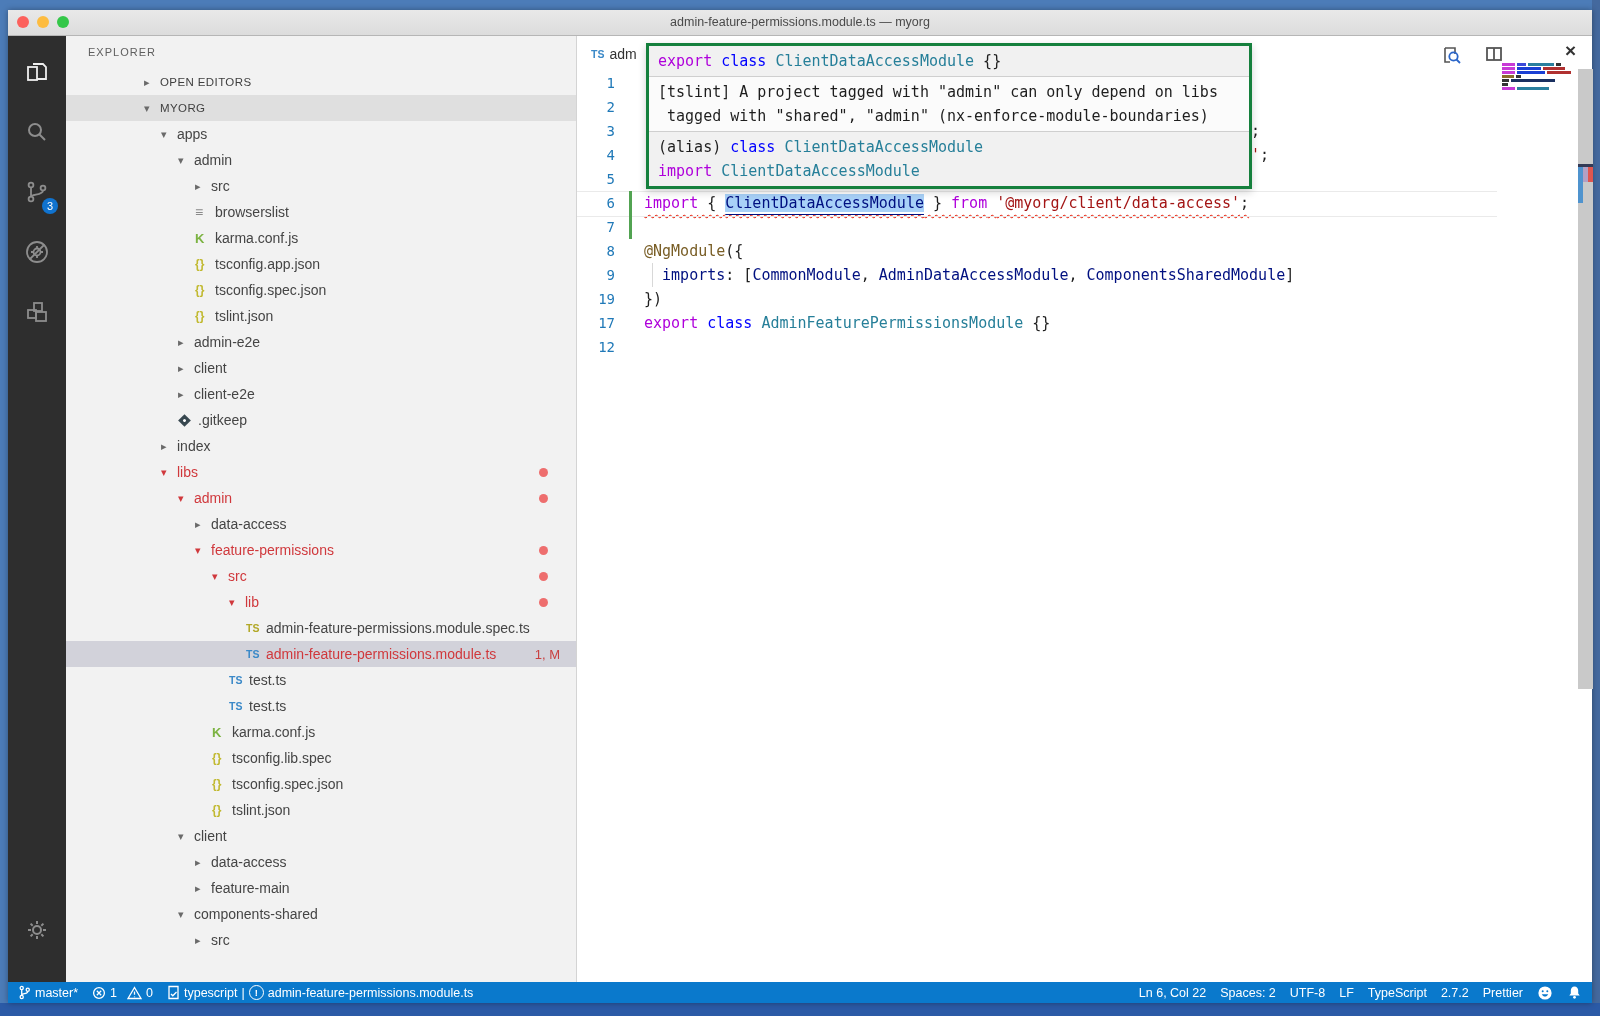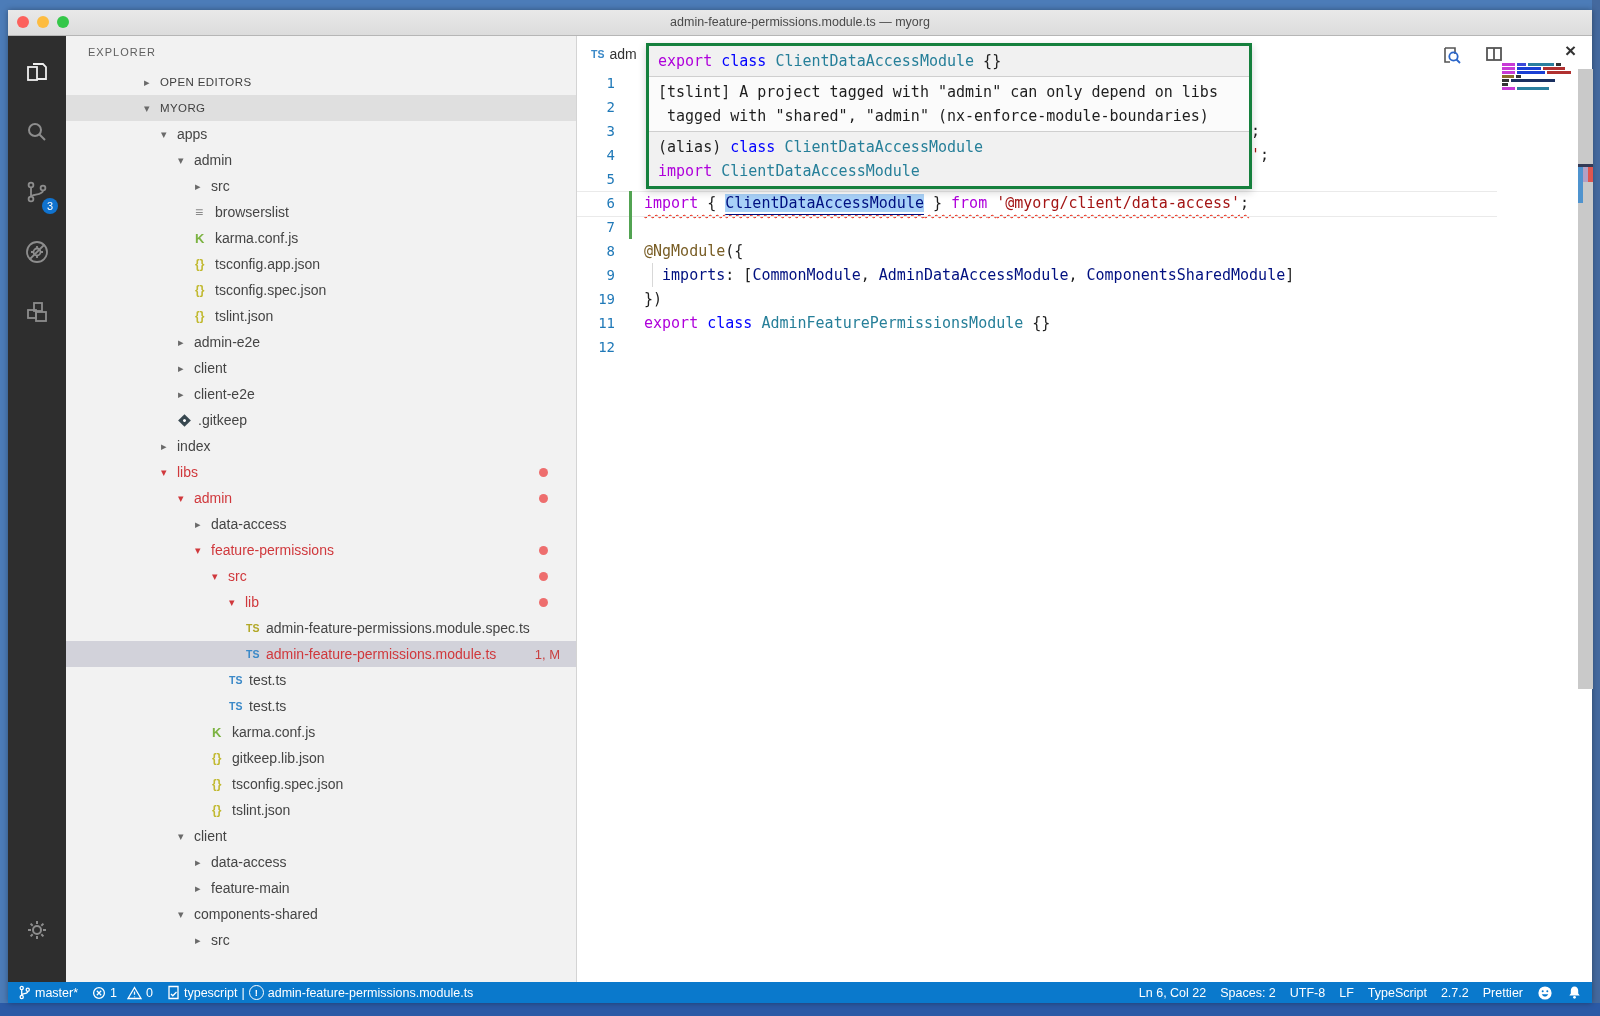--- a/index.html
+++ b/index.html
@@ -255,21 +255,21 @@
             <div class="trow" style="padding-left: 163px;">
               <span class="ficon ic-ts">TS</span>
               <span>test.ts</span>
             </div>
             <div class="trow" style="padding-left: 146px;">
               <span class="ficon ic-karma">K</span>
               <span>karma.conf.js</span>
             </div>
             <div class="trow" style="padding-left: 146px;">
               <span class="ficon ic-json">{}</span>
-              <span>gitkeep.lib.json</span>
+              <span>tsconfig.lib.spec</span>
             </div>
             <div class="trow" style="padding-left: 146px;">
               <span class="ficon ic-json">{}</span>
               <span>tsconfig.spec.json</span>
             </div>
             <div class="trow" style="padding-left: 146px;">
               <span class="ficon ic-json">{}</span>
               <span>tslint.json</span>
             </div>
             <div class="trow" style="padding-left: 112px;">
@@ -370,21 +370,21 @@
               <span class="barcol"></span>
               <div class="guide"></div>
               <span class="ltext"><span class="c-pl">  </span><span class="c-var">imports</span><span class="c-pl">: [</span><span class="c-var">CommonModule</span><span class="c-pl">, </span><span class="c-var">AdminDataAccessModule</span><span class="c-pl">, </span><span class="c-var">ComponentsSharedModule</span><span class="c-pl">]</span></span>
             </div>
             <div class="line">
               <span class="gut">19</span>
               <span class="barcol"></span>
               <span class="ltext"><span class="c-pl">})</span></span>
             </div>
             <div class="line">
-              <span class="gut">11</span>
+              <span class="gut">17</span>
               <span class="barcol"></span>
               <span class="ltext"><span class="c-kw">export</span><span class="c-pl"> </span><span class="c-cls">class</span><span class="c-pl"> </span><span class="c-type">AdminFeaturePermissionsModule</span><span class="c-pl"> {}</span></span>
             </div>
             <div class="line">
               <span class="gut">12</span>
               <span class="barcol"></span>
               <span class="ltext"></span>
             </div>
           </div>
 

